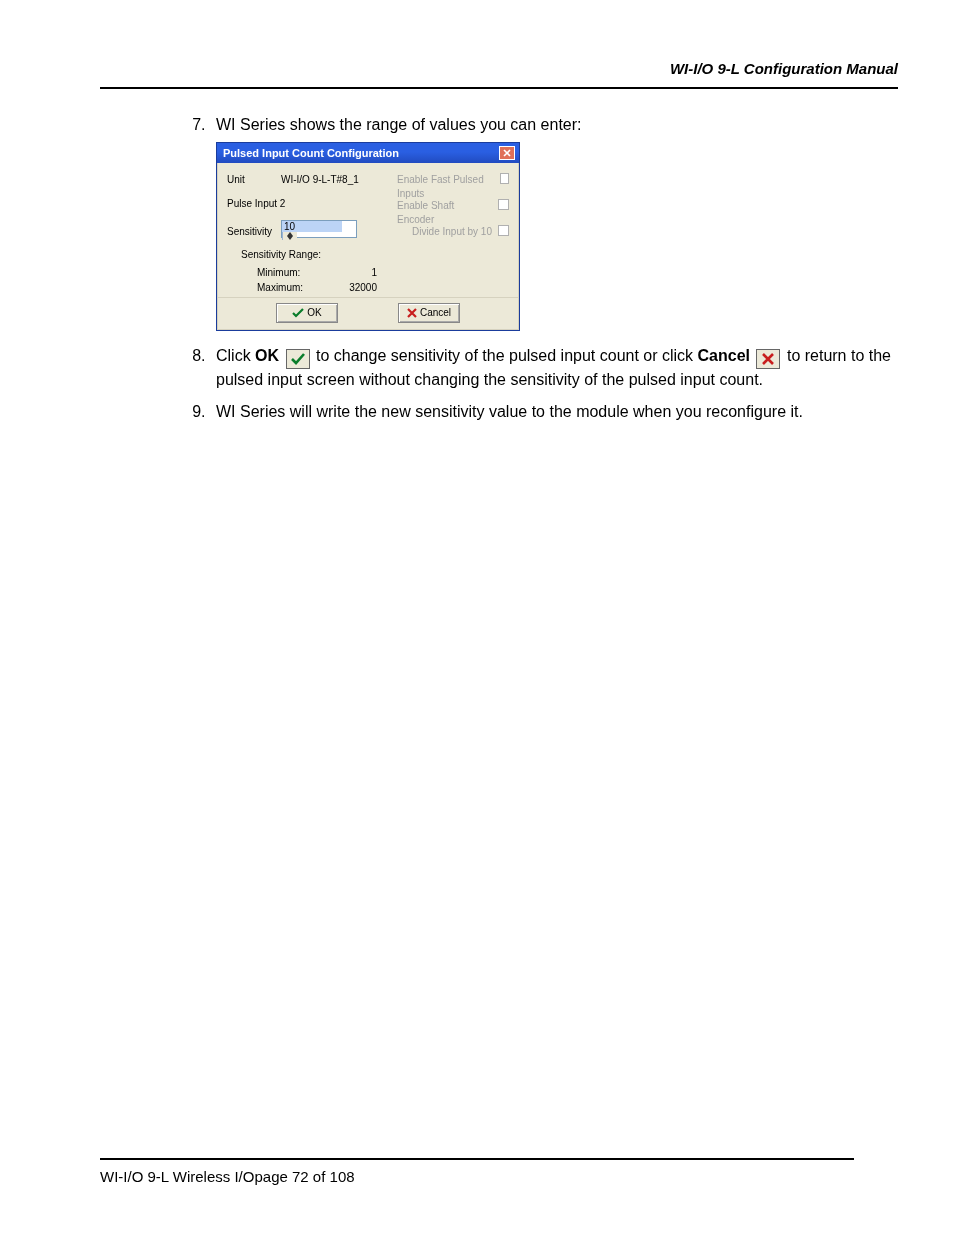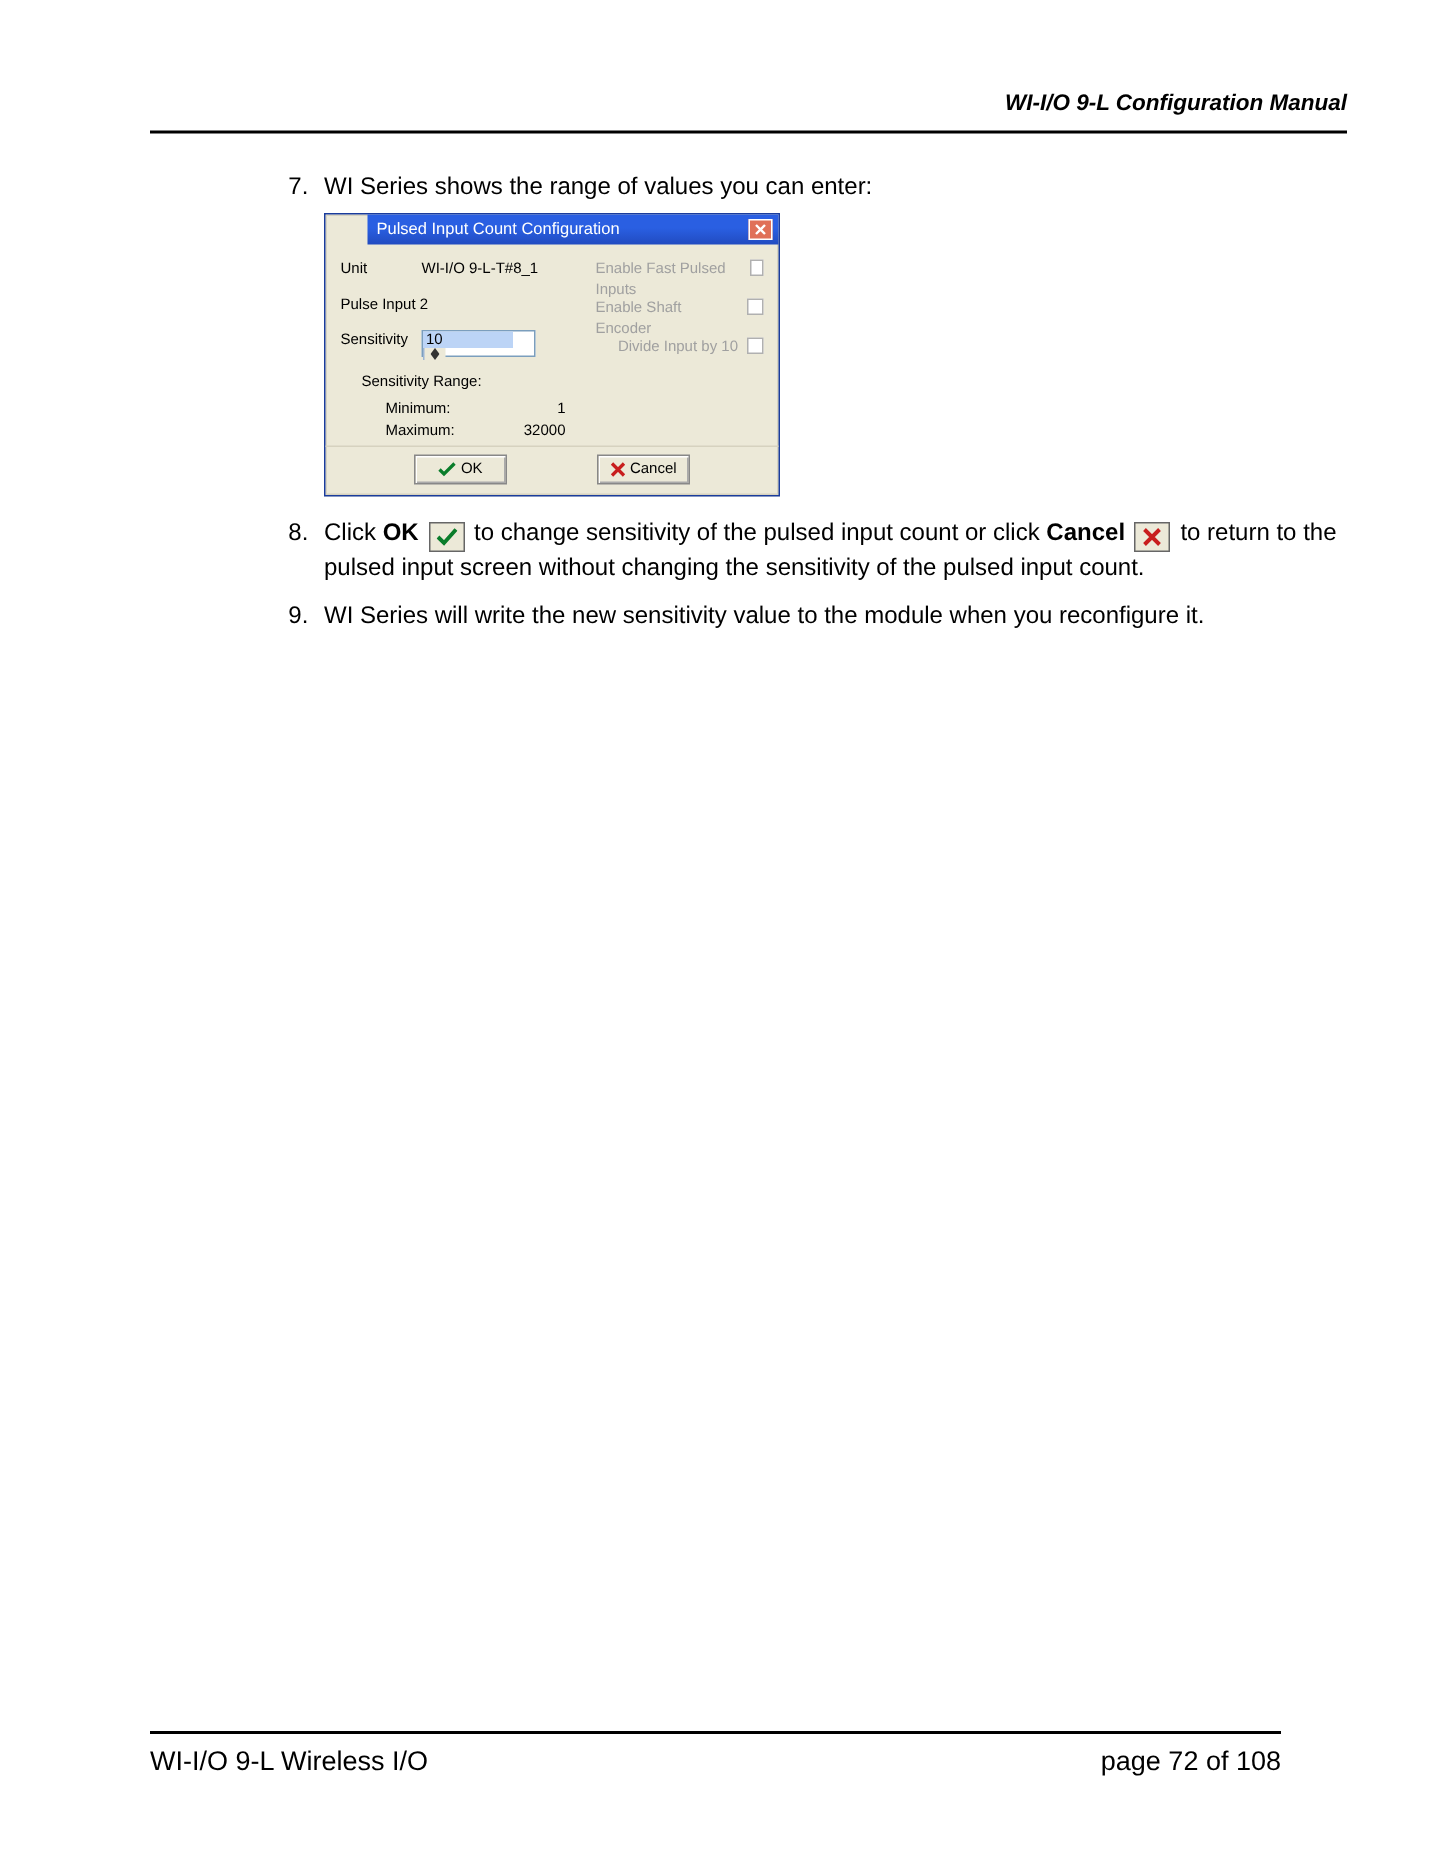--- a/index.html
+++ b/index.html
@@ -46,47 +46,46 @@
     border: 1px solid #1a3c9c;
     background: #ece9d8;
     font-family: Tahoma, Arial, sans-serif;
     font-size: 10px;
     box-shadow: 0 0 0 1px #d6d2bf inset;
     margin: 6px 0 14px 0;
   }
   .titlebar {
     background: linear-gradient(to bottom, #2a5fe2 0%, #2a5fe2 45%, #214bc0 100%);
     color: #fff;
-    font-weight: normal;
+    font-weight: bold;
     font-size: 11px;
     padding: 3px 4px 3px 6px;
     display: flex;
     align-items: center;
     justify-content: space-between;
-    margin-left: 28px;
   }
   .titlebar .close-btn {
     width: 16px;
     height: 14px;
     background: #e07058;
     border: 1px solid #fff;
     box-sizing: border-box;
     display: flex;
     align-items: center;
     justify-content: center;
   }
   .titlebar .close-btn svg { display:block; }
   .dlg-body {
     padding: 10px 10px 0 10px;
     display: flex;
     gap: 10px;
   }
   .dlg-left { width: 160px; }
   .dlg-right { flex:1; }
-  .dlg-row { display: flex; align-items: flex-start; margin-bottom: 10px; font-size:10px; color:#000;}
+  .dlg-row { display: flex; align-items: flex-end; margin-bottom: 10px; font-size:10px; color:#000;}
   .dlg-row .lbl { width: 54px; }
   .dlg-row .val { }
   .spin {
     display: inline-flex;
     align-items: stretch;
     border: 1px solid #7b9ebd;
     background: #fff;
     height: 16px;
     width: 74px;
     flex-direction: column;
@@ -180,22 +179,21 @@
     right: 100px;
     bottom: 50px;
   }
   .footer-rule {
     border:none;
     border-top: 2px solid #000;
     margin: 0 0 8px 0;
   }
   .footer-row {
     display:flex;
-    justify-content: space-between;
-    font-size: 18px;
+    font-size: 15px;
   }
 </style>
 </head>
 <body>
 
 <div class="page">
   <div class="header-title">WI-I/O 9-L Configuration Manual</div>
   <hr class="header-rule">
 
   <ol class="body" start="7">

